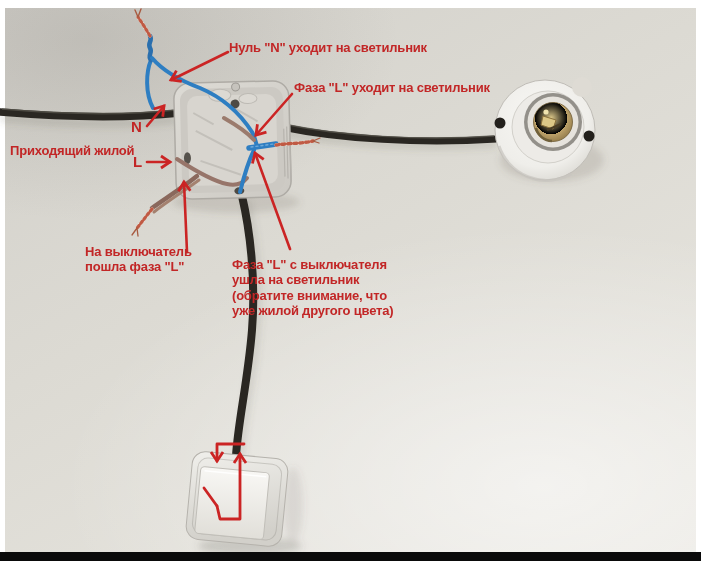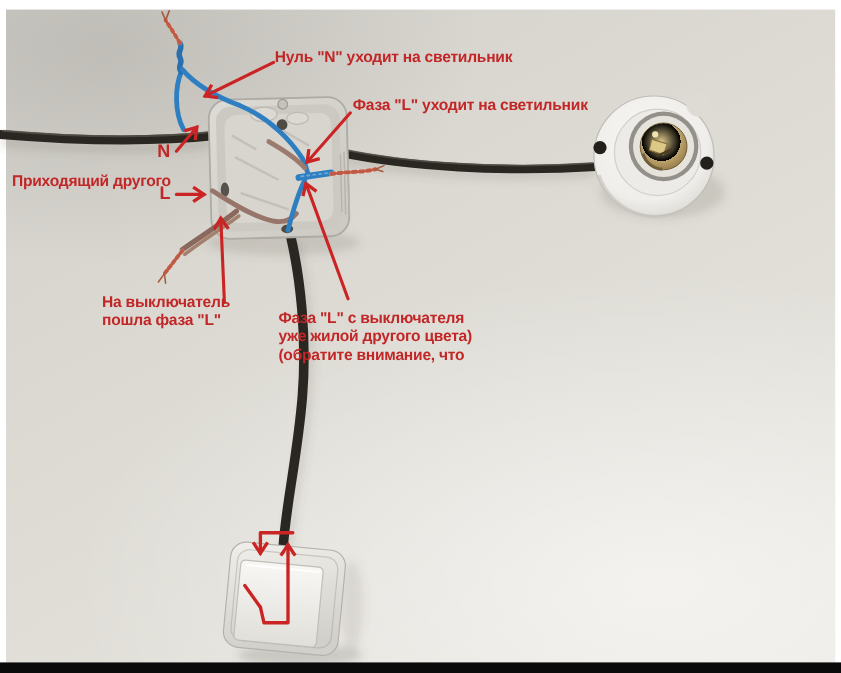--- a/index.html
+++ b/index.html
@@ -163,28 +163,29 @@
     <polyline points="217,506 220,519 240,519 240,454" marker-end="url(#arr)"></polyline>
   </g>
 </svg>
 
 <div class="lbl" style="left:229px;top:40px">Нуль "N" уходит на светильник</div>
 
 <div class="lbl" style="left:294px;top:80px">Фаза "L" уходит на светильник</div>
 
 <div class="lbl marker" style="left:131px;top:119px">N</div>
 
-<div class="lbl" style="left:10px;top:143px">Приходящий другого</div>
+<div class="lbl" style="left:10px;top:143px">Приходящий жилой</div>
 
 <div class="lbl marker" style="left:133px;top:154px">L</div>
 
 <div class="lbl" style="left:85px;top:244px">
   <div>На выключатель</div>
   <div>пошла фаза "L"</div>
 </div>
 
 <div class="lbl" style="left:232px;top:257px">
   <div>Фаза "L" с выключателя</div>
+  <div>ушла на светильник</div>
+  <div>(обратите внимание, что</div>
   <div>уже жилой другого цвета)</div>
-  <div>(обратите внимание, что</div>
 </div>
 
 <div class="bar"></div>
 
 </body></html>

